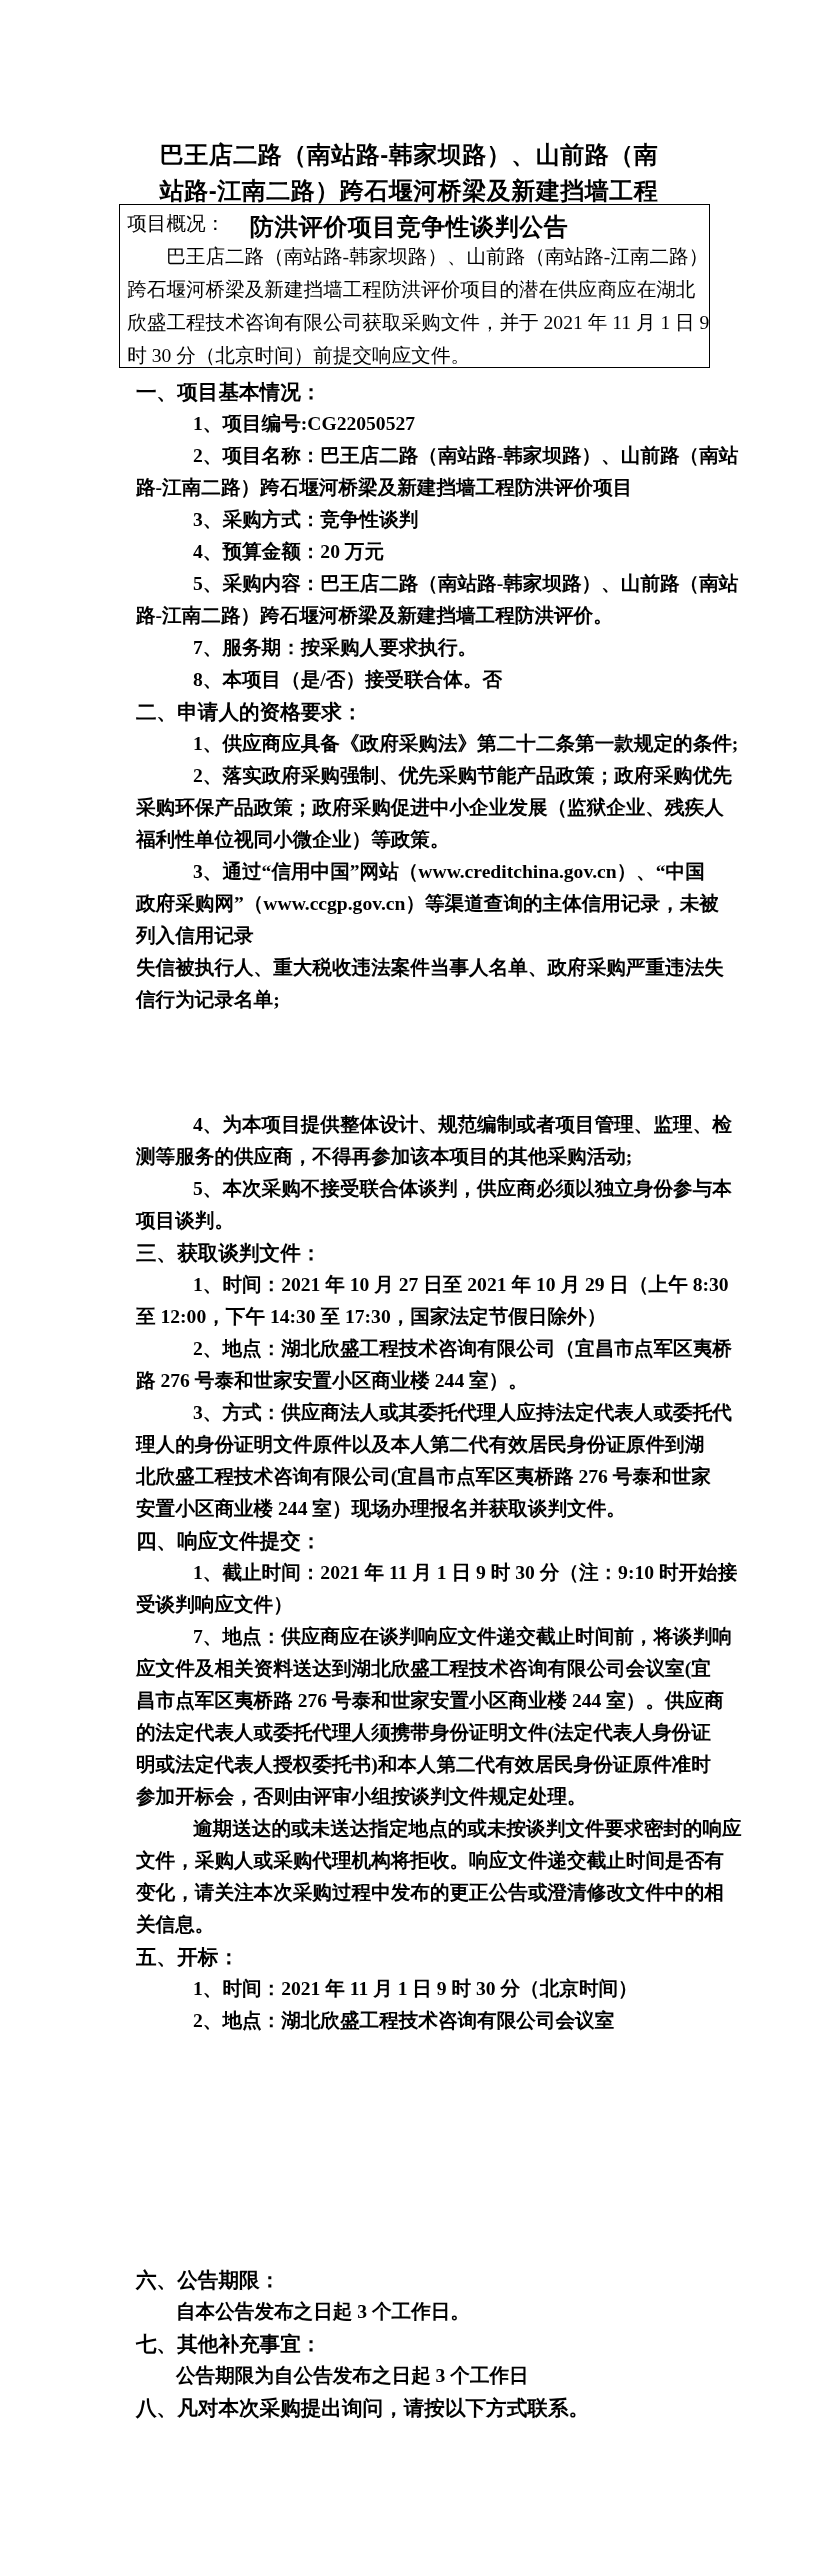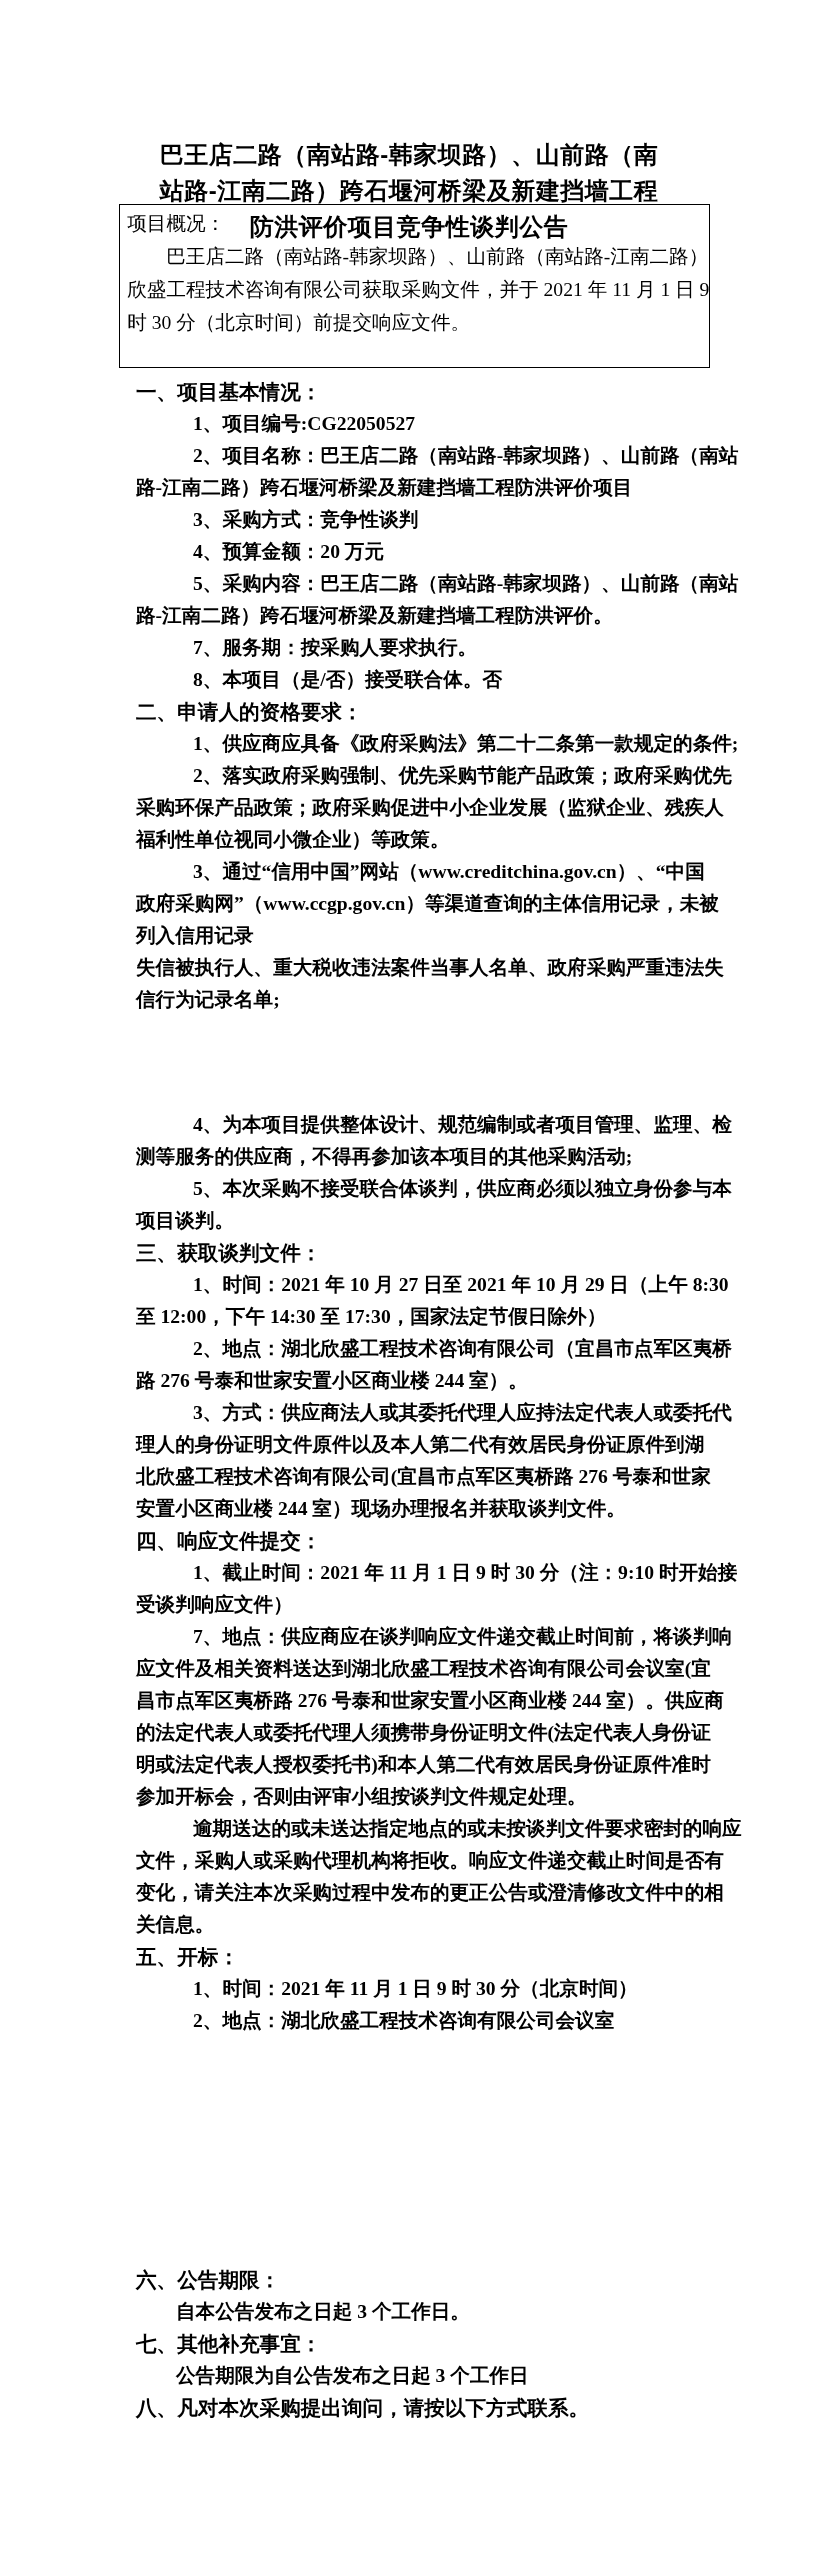--- a/index.html
+++ b/index.html
@@ -55,20 +55,21 @@
   <div class="title">
       <div class="title-line">巴王店二路（南站路-韩家坝路）、山前路（南</div>
       <div class="title-line">站路-江南二路）跨石堰河桥梁及新建挡墙工程</div>
       <div class="title-line">防洪评价项目竞争性谈判公告</div>
     </div>
 
   <div class="obox">
     <div class="obox-label">项目概况：</div>
     <div>
         <div class="obox-line first">巴王店二路（南站路-韩家坝路）、山前路（南站路-江南二路）</div>
+        <div class="obox-line">跨石堰河桥梁及新建挡墙工程防洪评价项目的潜在供应商应在湖北</div>
         <div class="obox-line">欣盛工程技术咨询有限公司获取采购文件，并于 2021 年 11 月 1 日 9</div>
         <div class="obox-line">时 30 分（北京时间）前提交响应文件。</div>
       </div>
   </div>
 
   <div class="body-lines">
       <div class="bl k-h">一、项目基本情况：</div>
       <div class="bl k-i">1、项目编号:CG22050527</div>
       <div class="bl k-i">2、项目名称：巴王店二路（南站路-韩家坝路）、山前路（南站</div>
       <div class="bl k-b">路-江南二路）跨石堰河桥梁及新建挡墙工程防洪评价项目</div>

